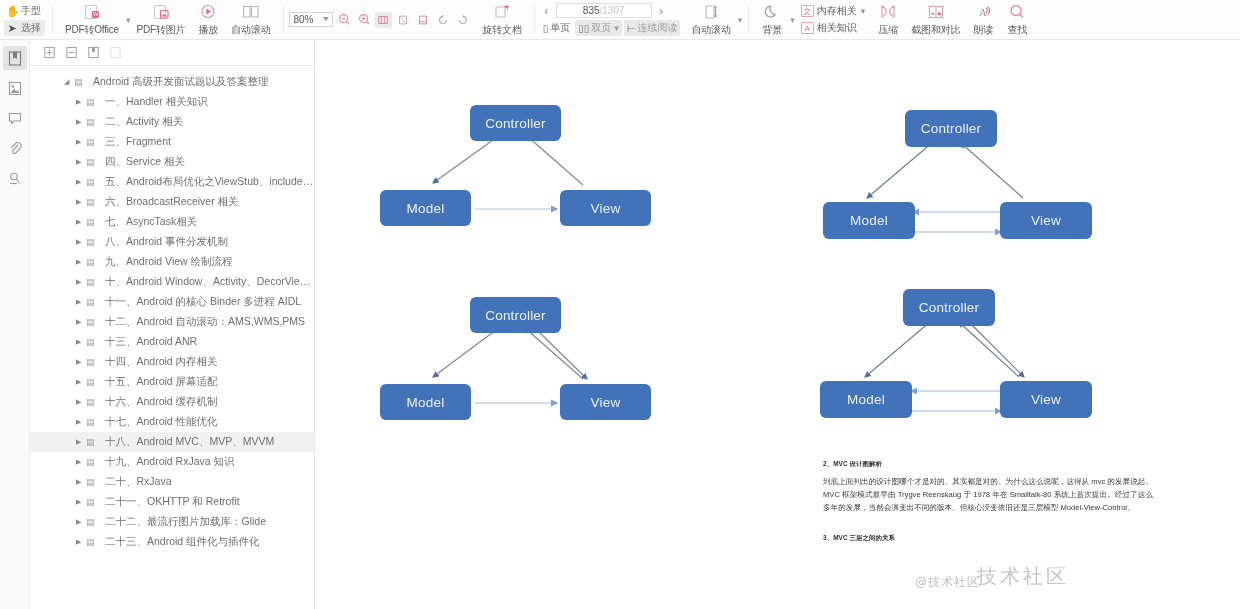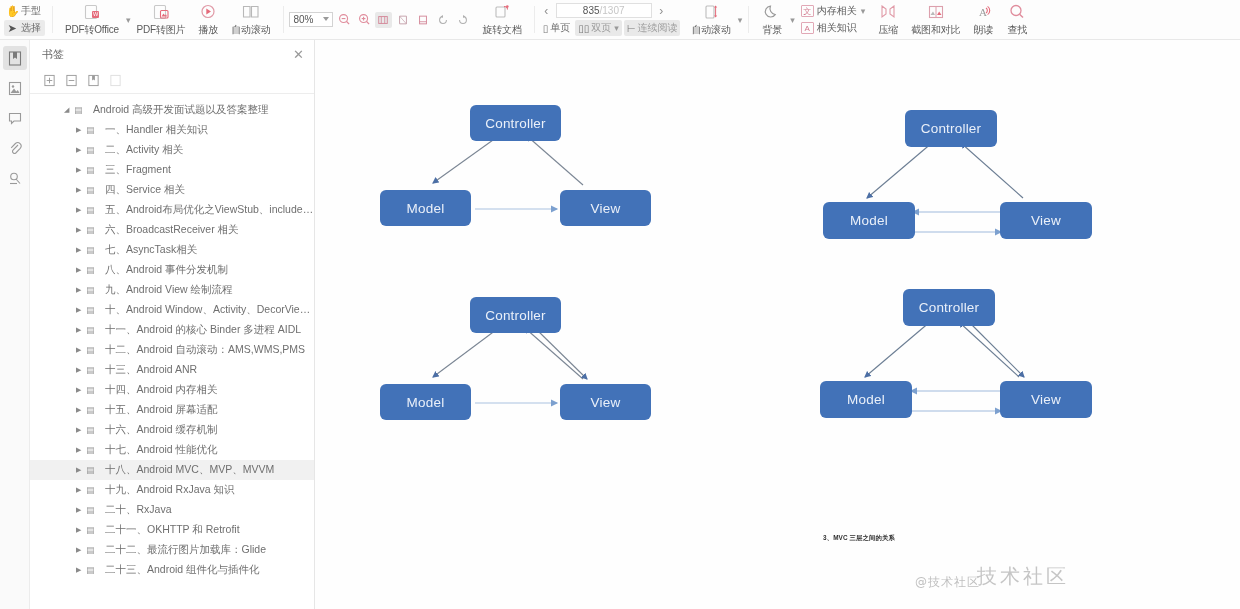--- a/index.html
+++ b/index.html
@@ -434,24 +434,20 @@
       <div class="ri">
         <svg width="14" height="15" viewBox="0 0 14 15">
             <circle cx="6" cy="5.5" r="3.3" fill="none" stroke="#9a9a9a" stroke-width="1.1"></circle>
             <path d="M8 8 L12 12.5" stroke="#9a9a9a" stroke-width="1.1"></path>
             <path d="M2 12.5 H9" stroke="#9a9a9a" stroke-width="1.1"></path>
           </svg>
       </div>
     </div>
 
     <div class="bmpanel">
-      <div class="bm-head">
-        <span>书签</span>
-        <span class="bm-close">✕</span>
-      </div>
       <div class="bm-tools">
         <span class="t">
           <svg width="13" height="13" viewBox="0 0 14 14">
               <rect x="2" y="1.5" width="10" height="11" fill="none" stroke="#9a9a9a" stroke-width="1"></rect>
               <line x1="7" y1="4" x2="7" y2="10" stroke="#9a9a9a" stroke-width="1"></line>
               <line x1="4" y1="7" x2="10" y2="7" stroke="#9a9a9a" stroke-width="1"></line>
             </svg>
         </span>
         <span class="t">
           <svg width="13" height="13" viewBox="0 0 14 14">
@@ -698,20 +694,24 @@
             <span>Controller</span>
           </div>
           <div class="node" style="left:15px; top:104px; width:92px; height:37px;">
             <span>Model</span>
           </div>
           <div class="node" style="left:195px; top:104px; width:92px; height:37px;">
             <span>View</span>
           </div>
         </div>
 
+        <div class="textcol" style="left:508px; top:418px; width:330px;">
+          <div class="sechead">2、MVC 设计图解析</div>
+          <div class="para">到底上面列出的设计图哪个才是对的。其实都是对的。为什么这么说呢，这得从 mvc 的发展说起。 MVC 框架模式最早由 Trygve Reenskaug 于 1978 年在 Smalltalk-80 系统上首次提出。经过了这么多年的发展，当然会演变出不同的版本。但核心没变依旧还是三层模型 Model-View-Control。</div>
+        </div>
 
         <div class="textcol" style="left:508px; top:492px; width:330px;">
           <div class="sechead">3、MVC 三层之间的关系</div>
         </div>
 
         <div class="watermark" style="left:662px; top:523px;">技术社区</div>
         <div class="watermark small" style="left:600px; top:534px;">@技术社区</div>
 
       </div>
     </div>

